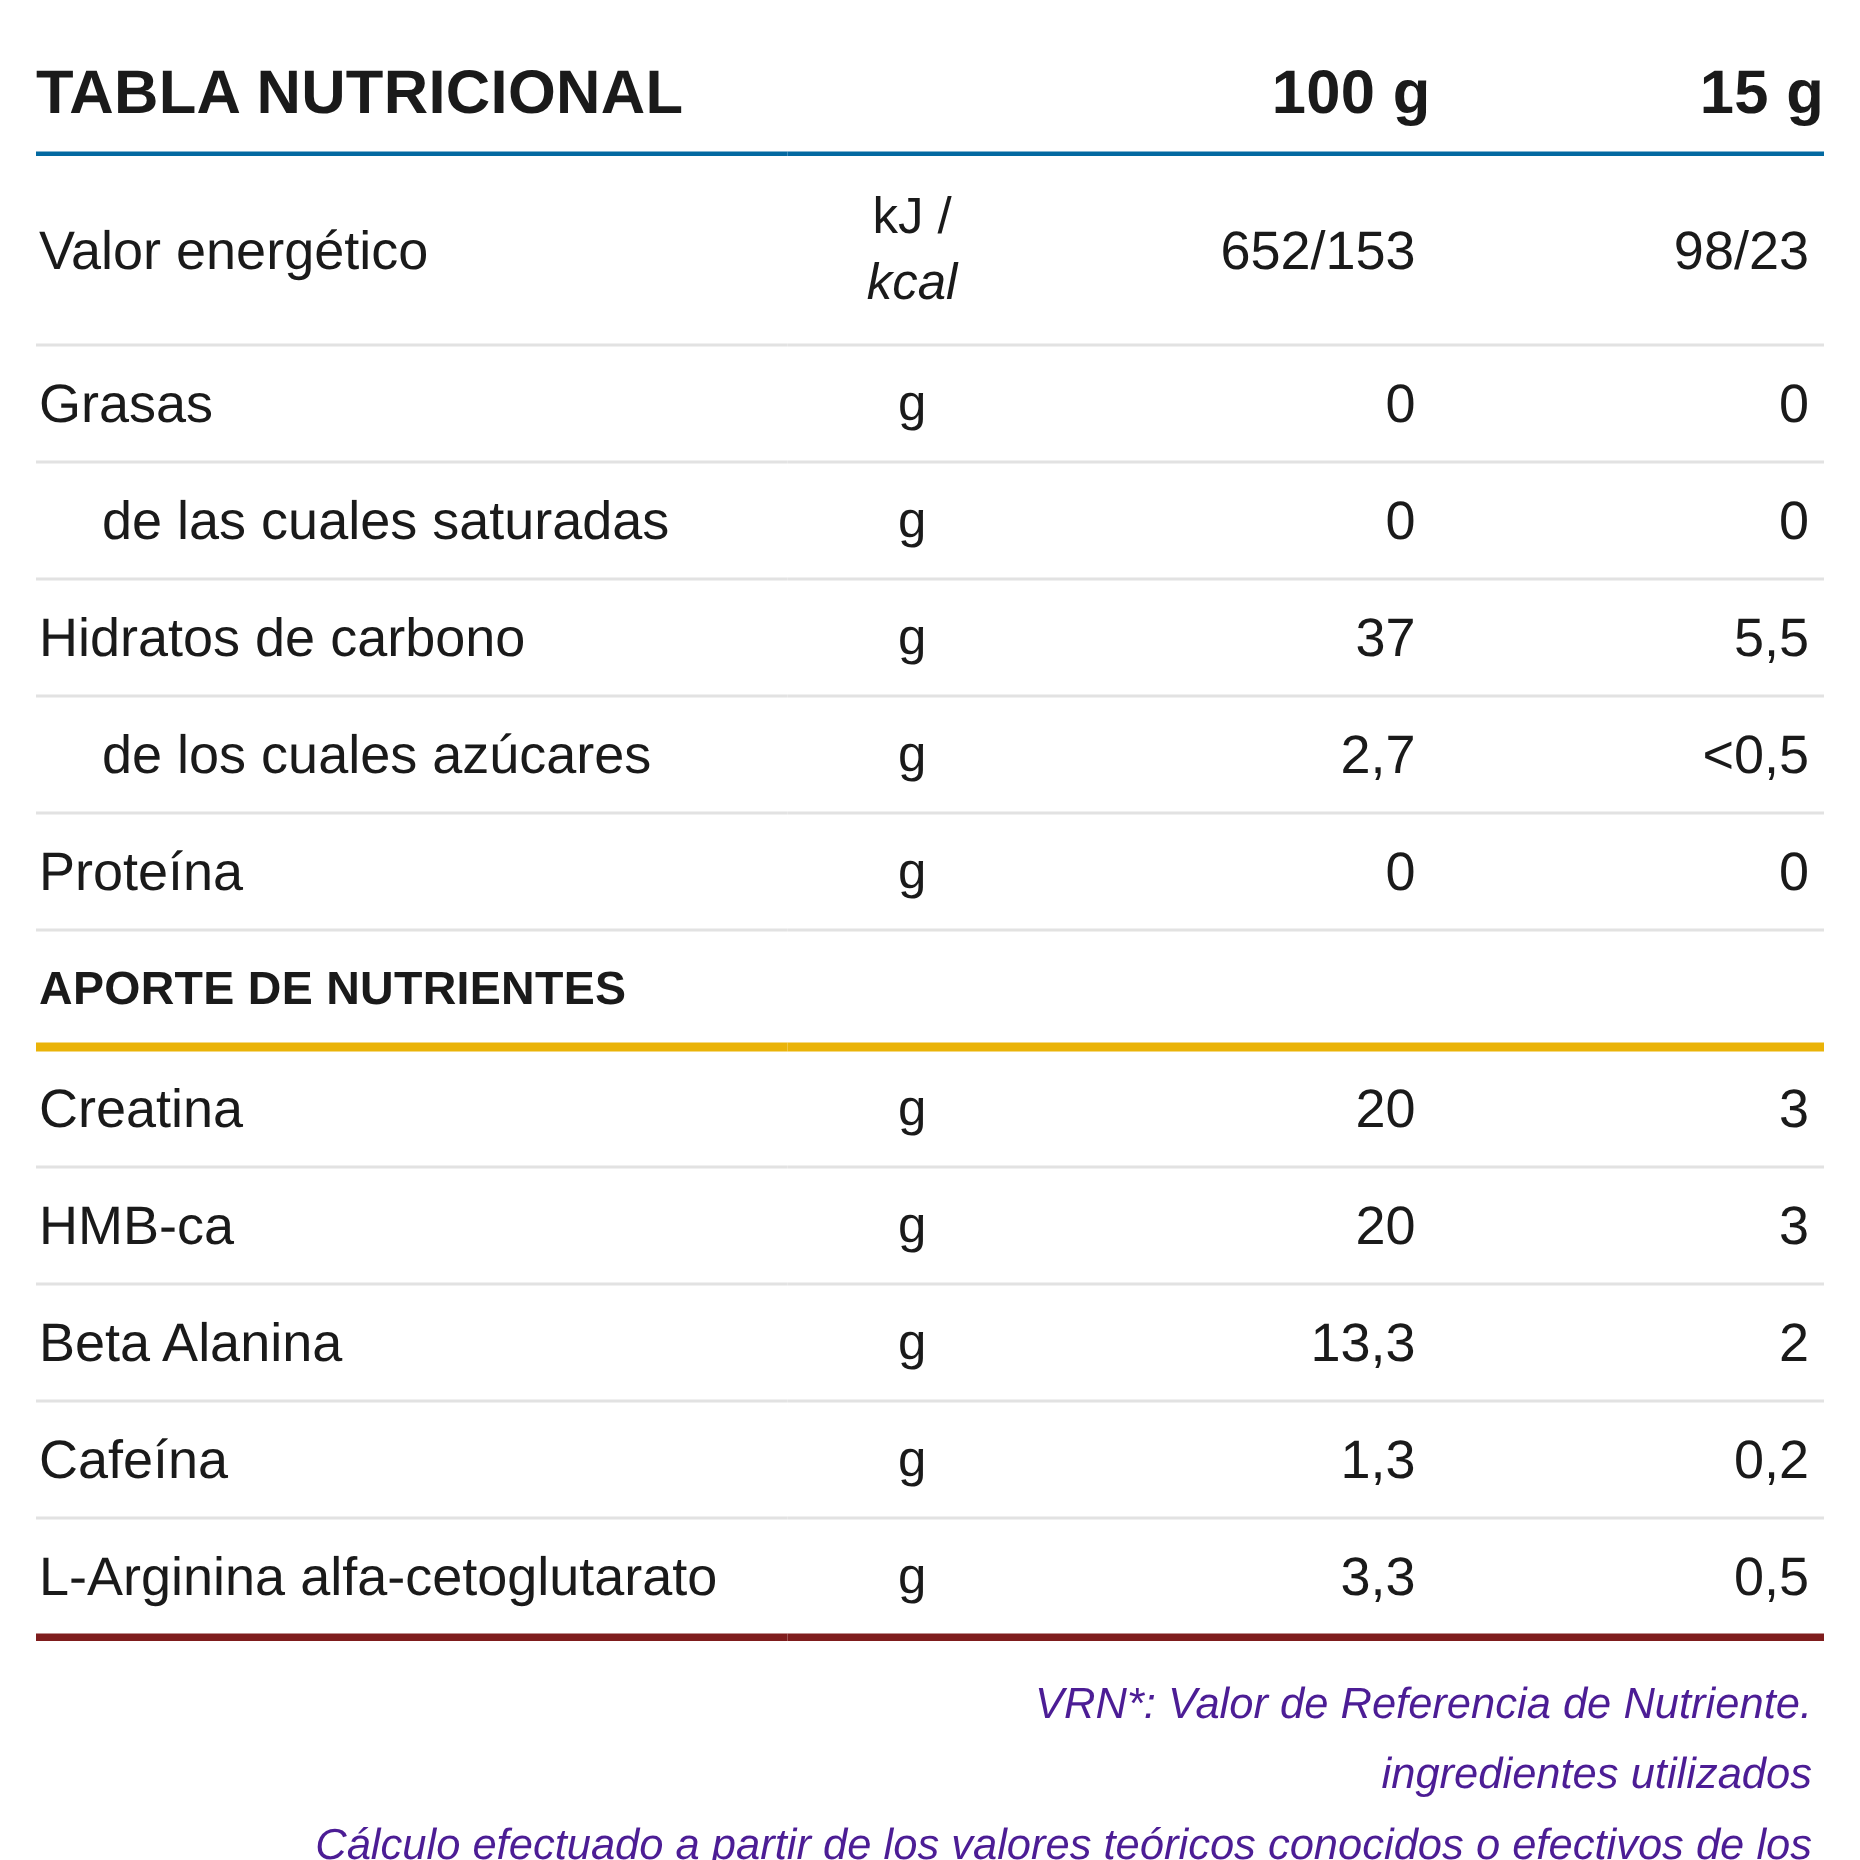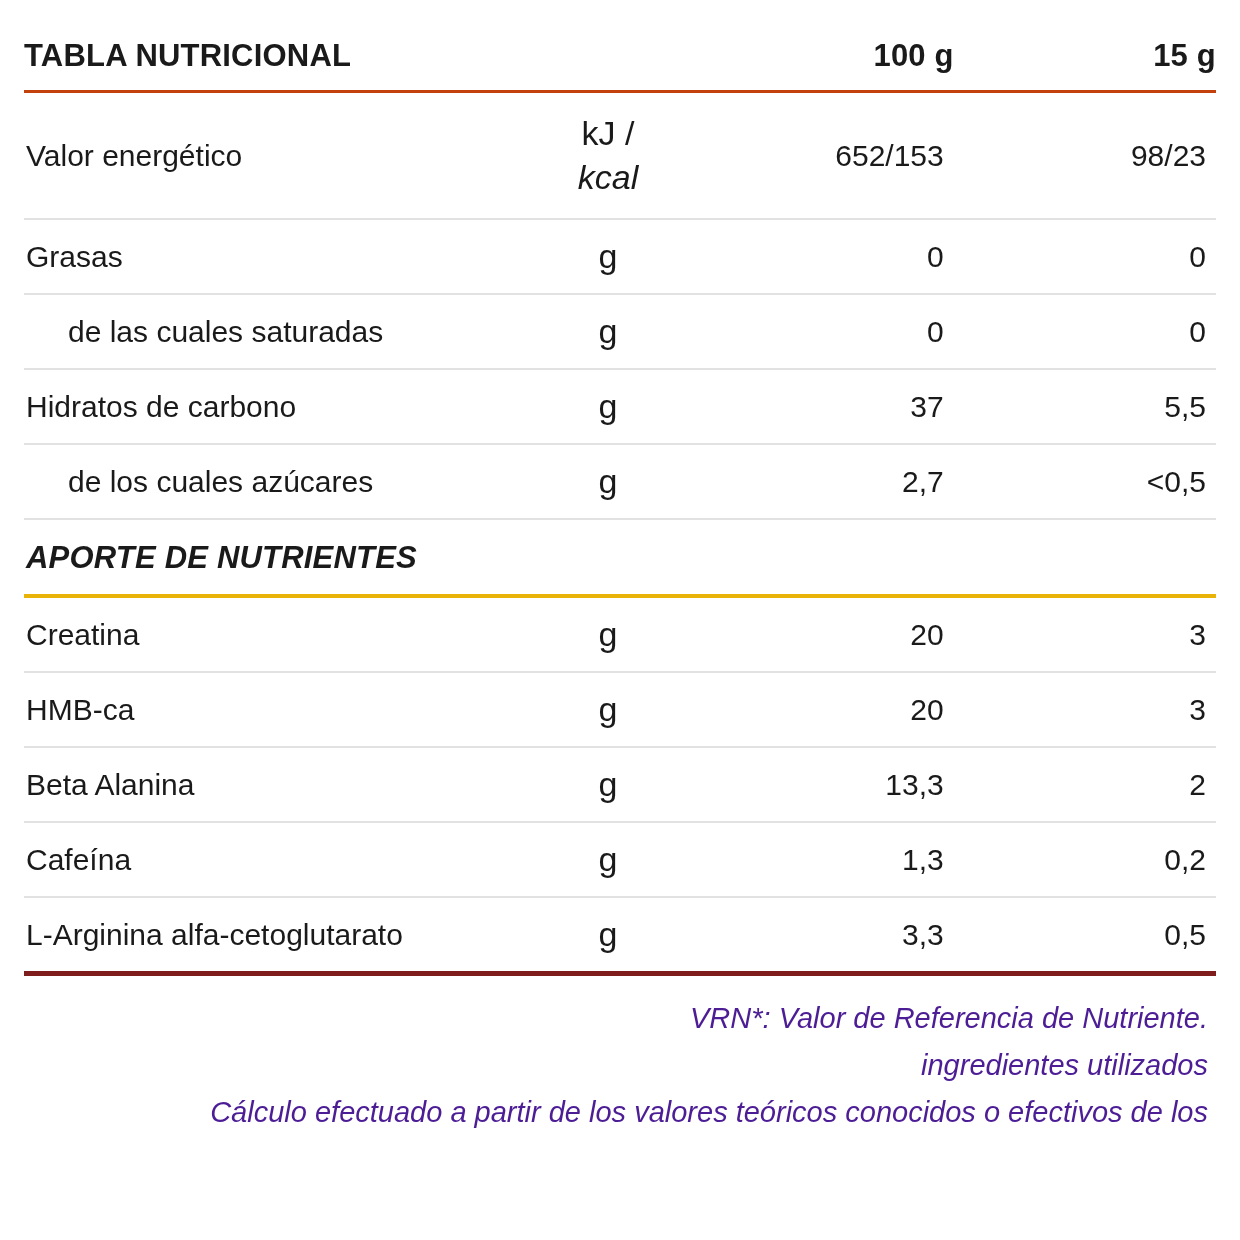--- a/index.html
+++ b/index.html
@@ -32,33 +32,33 @@
   table.nutri col.c-v100  { width: 22.0%; }
   table.nutri col.c-v15   { width: 22.0%; }
 
   .nutri td, .nutri th {
     padding: 0;
     vertical-align: middle;
   }
 
   
   tr.head-row td {
-    font-size: 31px;
+    font-size: 41px;
     font-weight: bold;
     letter-spacing: 0.2px;
     padding: 10px 0 16px 0;
-    border-bottom: 3px solid #c2410c;
+    border-bottom: 3px solid #0369a1;
   }
   .head-title { text-align: left; }
   .head-col   { text-align: right; padding-right: 10px; }
 
   
   tr.body-row td {
     border-bottom: 2px solid #e2e2e2;
-    font-size: 30px;
+    font-size: 36px;
     padding: 17px 0 17px 0;
   }
   tr.body-row td.name {
     text-align: left;
     padding-left: 2px;
   }
   tr.body-row td.name.indent {
     padding-left: 44px;
   }
   tr.body-row td.unit {
@@ -80,23 +80,22 @@
   }
   tr.energy td.unit .u1 { display: block; }
   tr.energy td.unit .u2 { display: block; font-style: italic; }
 
   
   tr.section-row td {
     font-size: 31px;
     font-weight: bold;
     letter-spacing: 0.2px;
     padding: 20px 0 18px 2px;
-    border-bottom: 4px solid #eab308;
+    border-bottom: 6px solid #eab308;
     text-align: left;
-    font-style: italic;
   }
 
   tr.last-row td {
     border-bottom: 5px solid #7f1d1d;
   }
 
   .footnotes {
     margin-top: 22px;
     text-align: right;
     font-style: italic;
@@ -159,20 +158,26 @@
         <td class="val">5,5</td>
       </tr>
 
       <tr class="body-row">
         <td class="name indent">de los cuales azúcares</td>
         <td class="unit">g</td>
         <td class="val">2,7</td>
         <td class="val">&lt;0,5</td>
       </tr>
 
+      <tr class="body-row">
+        <td class="name">Proteína</td>
+        <td class="unit">g</td>
+        <td class="val">0</td>
+        <td class="val">0</td>
+      </tr>
 
 
       <tr class="section-row">
         <td colspan="4">APORTE DE NUTRIENTES</td>
       </tr>
 
       <tr class="body-row">
         <td class="name">Creatina</td>
         <td class="unit">g</td>
         <td class="val">20</td>

